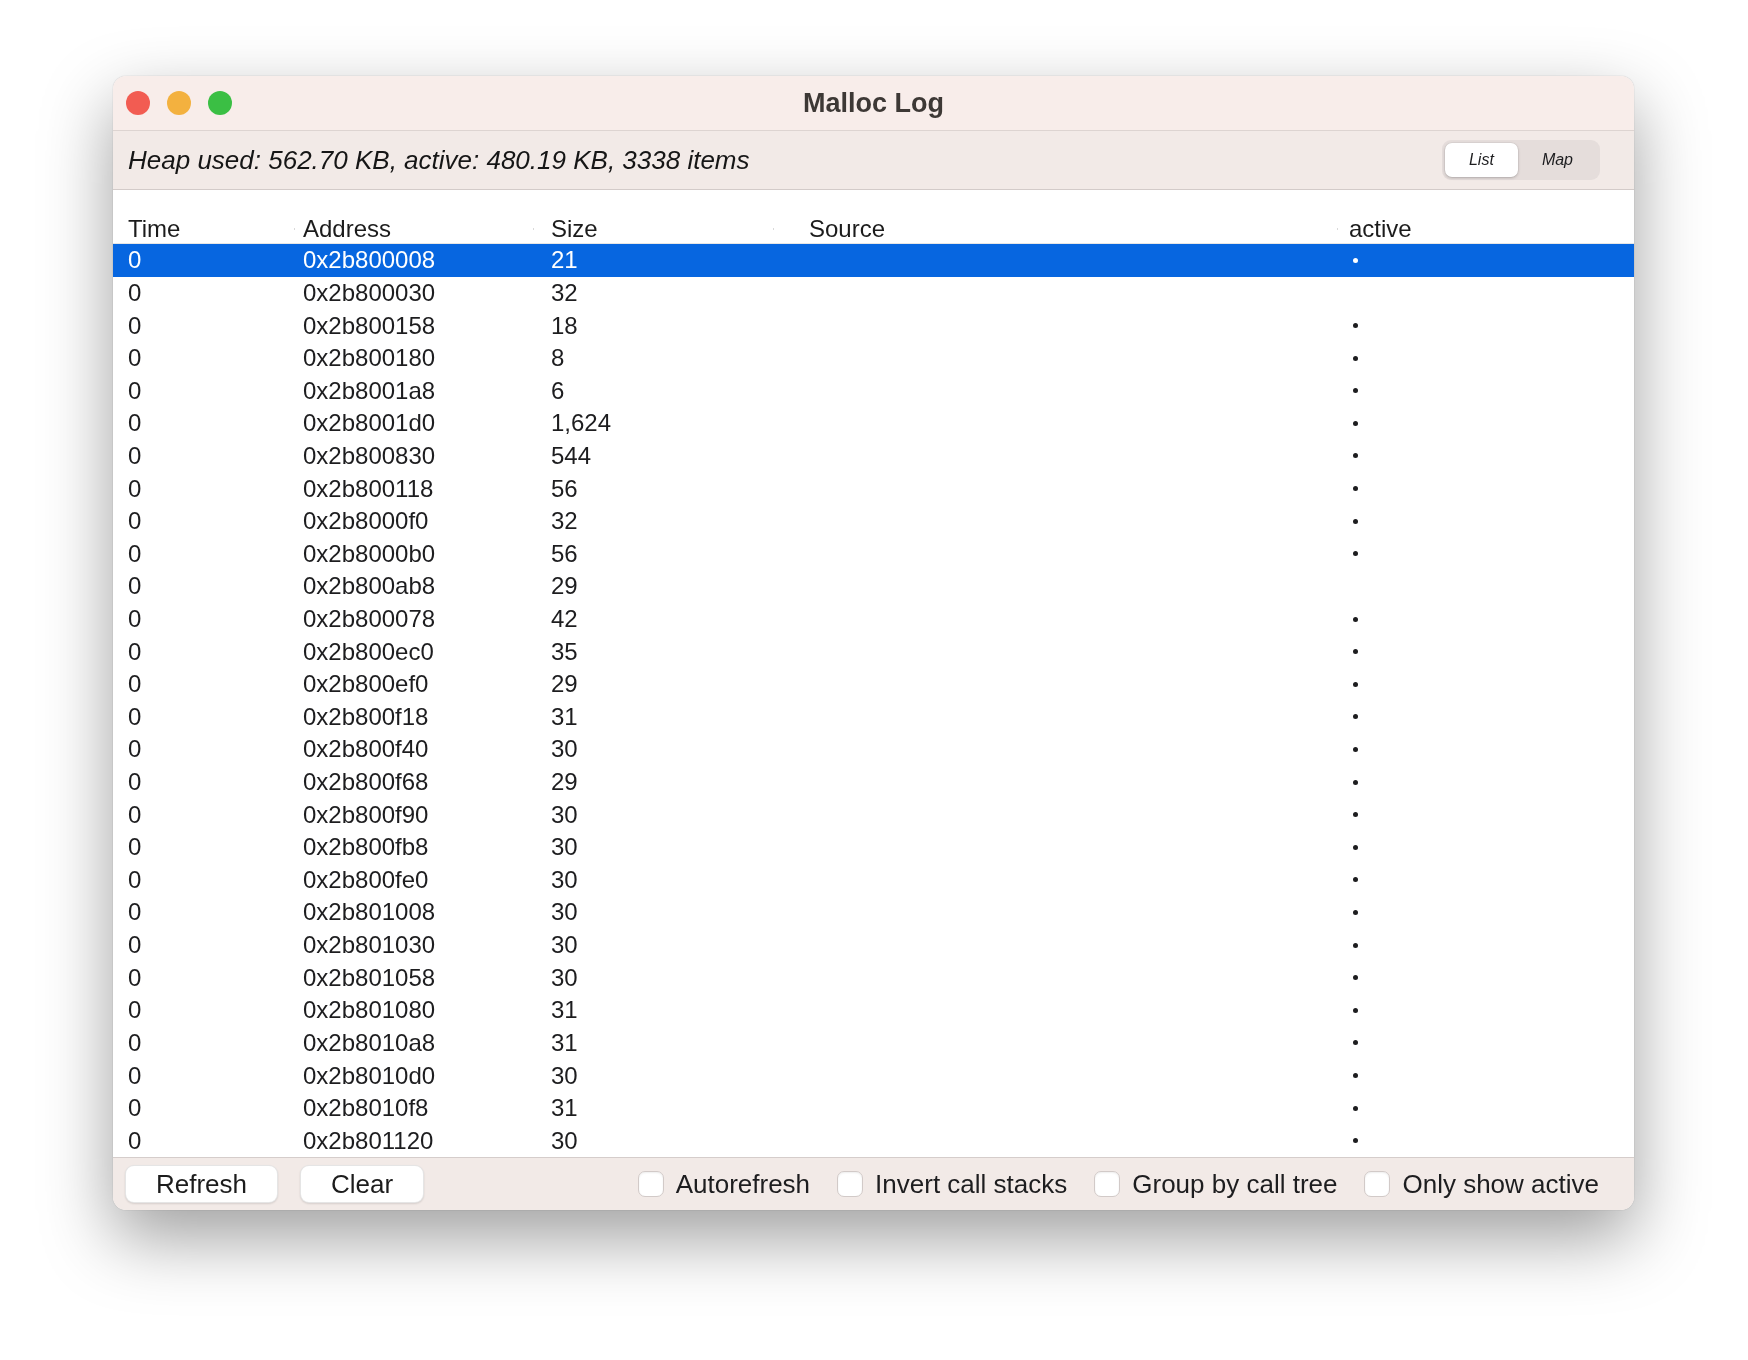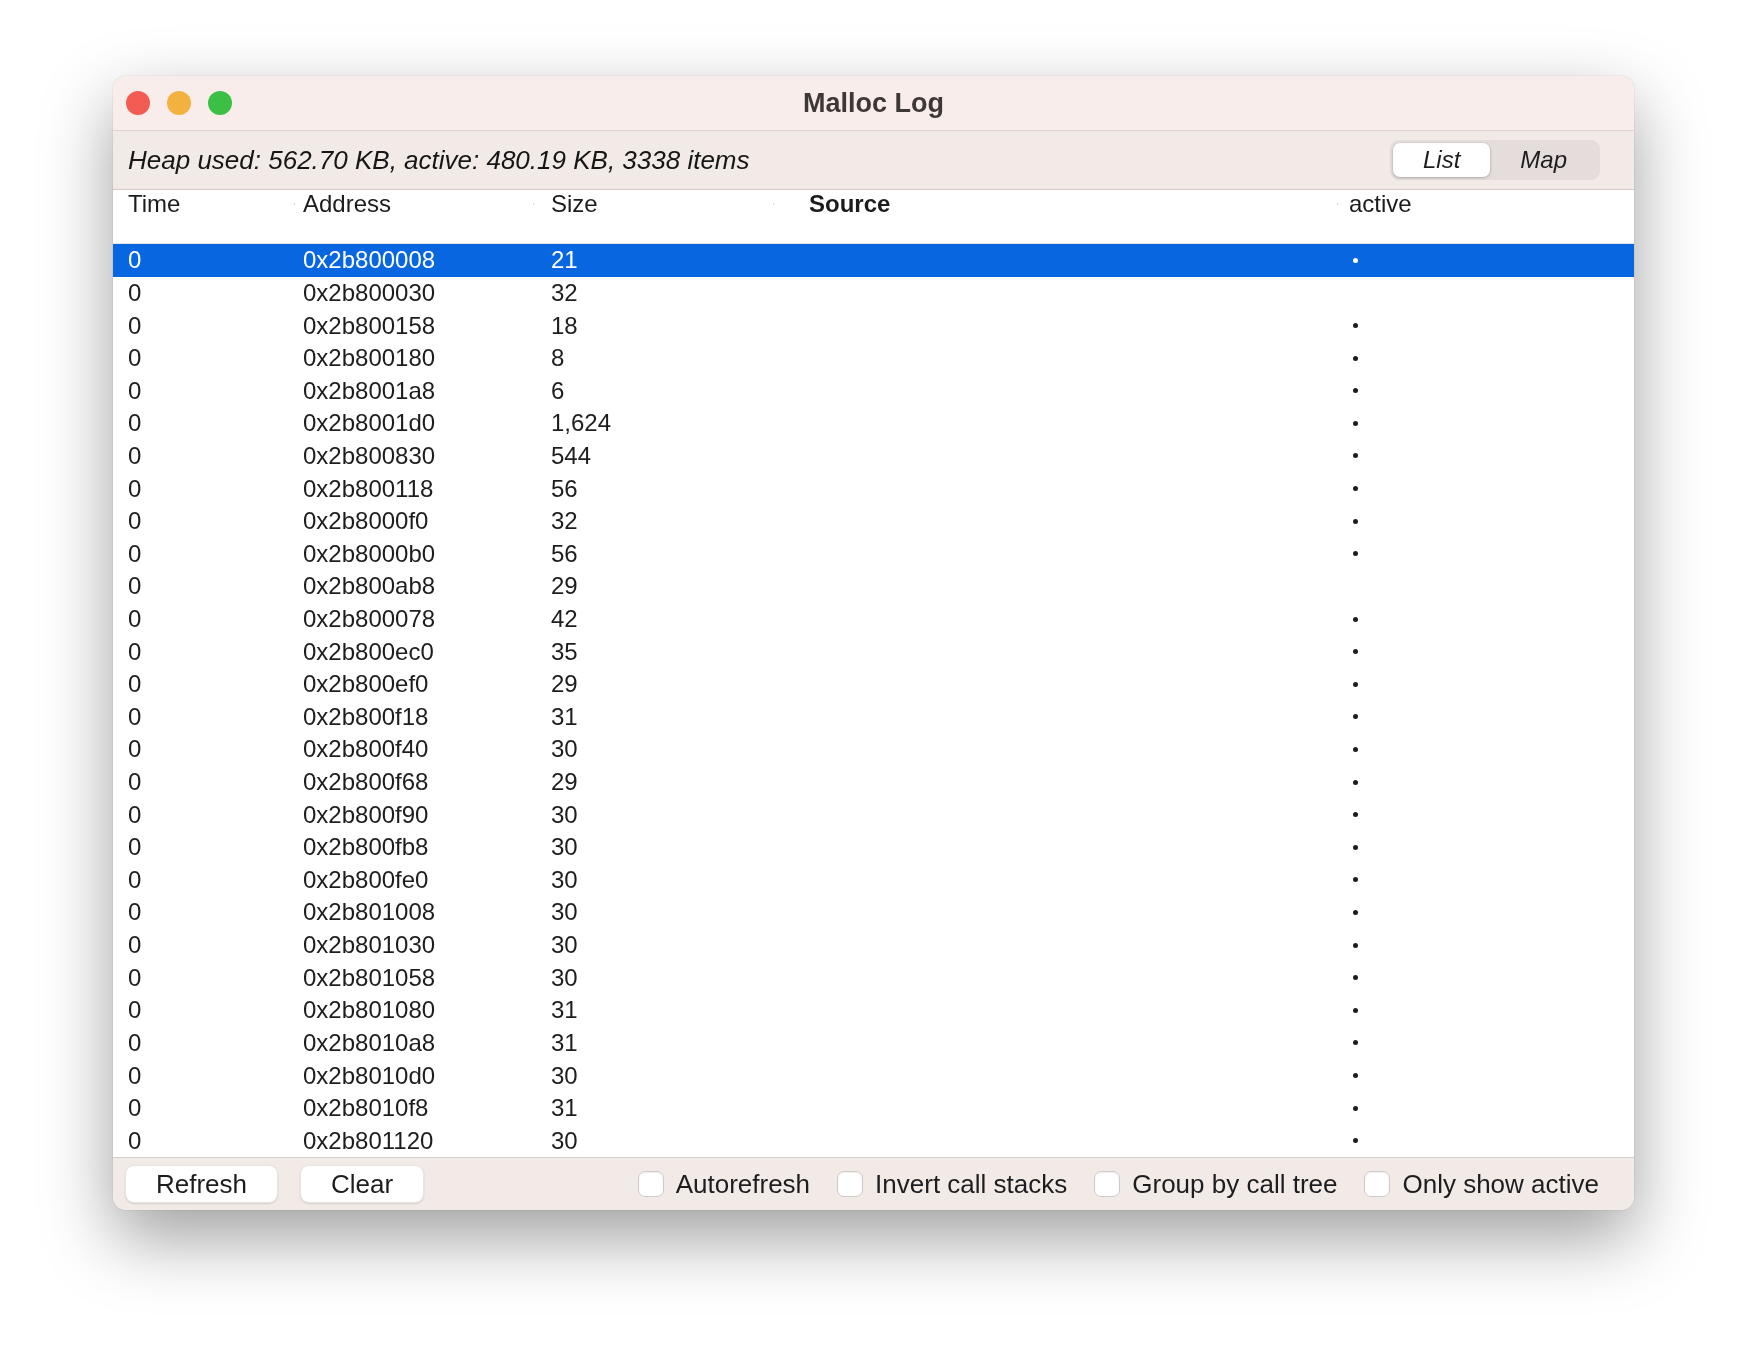--- a/index.html
+++ b/index.html
@@ -31,42 +31,42 @@
     flex:none; height:59px; background:var(--bar-bg,#f2eae7);
     border-bottom:1px solid #d3cbc9;
     display:flex; align-items:center; padding:0 34px 0 15px;font-style:italic;
   }
   .heap-text { font-size:26px; color:#161616; }
   .seg {
     margin-left:auto; height:40px; background:#e5dddb; border-radius:9px;
     display:flex; align-items:stretch; padding:3px;
   }
   .seg-item {
-    font-size:24px; color:#1d1d1f; border-radius:7px;
-    display:flex; align-items:center; padding:0 30px; cursor:default;
+    font-size:16px; color:#1d1d1f; border-radius:7px;
+    display:flex; align-items:center; padding:0 24px; cursor:default;
   }
   .seg-item.selected {
     background:#ffffff;
     box-shadow:0 1px 3px rgba(0,0,0,0.22), 0 0 0 0.5px rgba(0,0,0,0.06);
   }
 
   
   .table-header {
     flex:none; height:54px; background:#ffffff; border-bottom:1px solid #e6e6e6;
-    display:flex; align-items:flex-start; font-size:24px; color:#1c1c1c;
+    display:flex; align-items:flex-end; font-size:24px; color:#1c1c1c;
   }
   .th { position:relative; display:flex; align-items:center; }
   .th + .th::before {
     content:""; position:absolute; left:0; top:13px; bottom:13px;
     width:1px; background:#d9d9d9;
   }
   .c-time    { width:181px; padding-left:15px; }
   .c-address { width:239px; padding-left:9px;  }
   .c-size    { width:240px; padding-left:18px; }
-  .c-source  { width:564px; padding-left:36px;font-weight:bold; }
+  .c-source  { width:564px; padding-left:36px; }
   .c-active  { flex:1;      padding-left:12px; }
 
   .table-body { flex:1; display:flex; flex-direction:column; background:#ffffff; font-size:24px; }
   .row { flex:1 1 0; display:flex; align-items:center; color:#1d1d1f; }
   .row .cell { display:flex; align-items:center; height:100%; }
   .row.selected { background:var(--selection-bg,#0766e0); color:#ffffff; }
   .dot { width:5px; height:5px; border-radius:50%; background:var(--dot-color,#1d1d1f); margin-left:4px; }
   .row.selected .dot { background:#ffffff; }
   .dot.hidden { visibility:hidden; }
 

